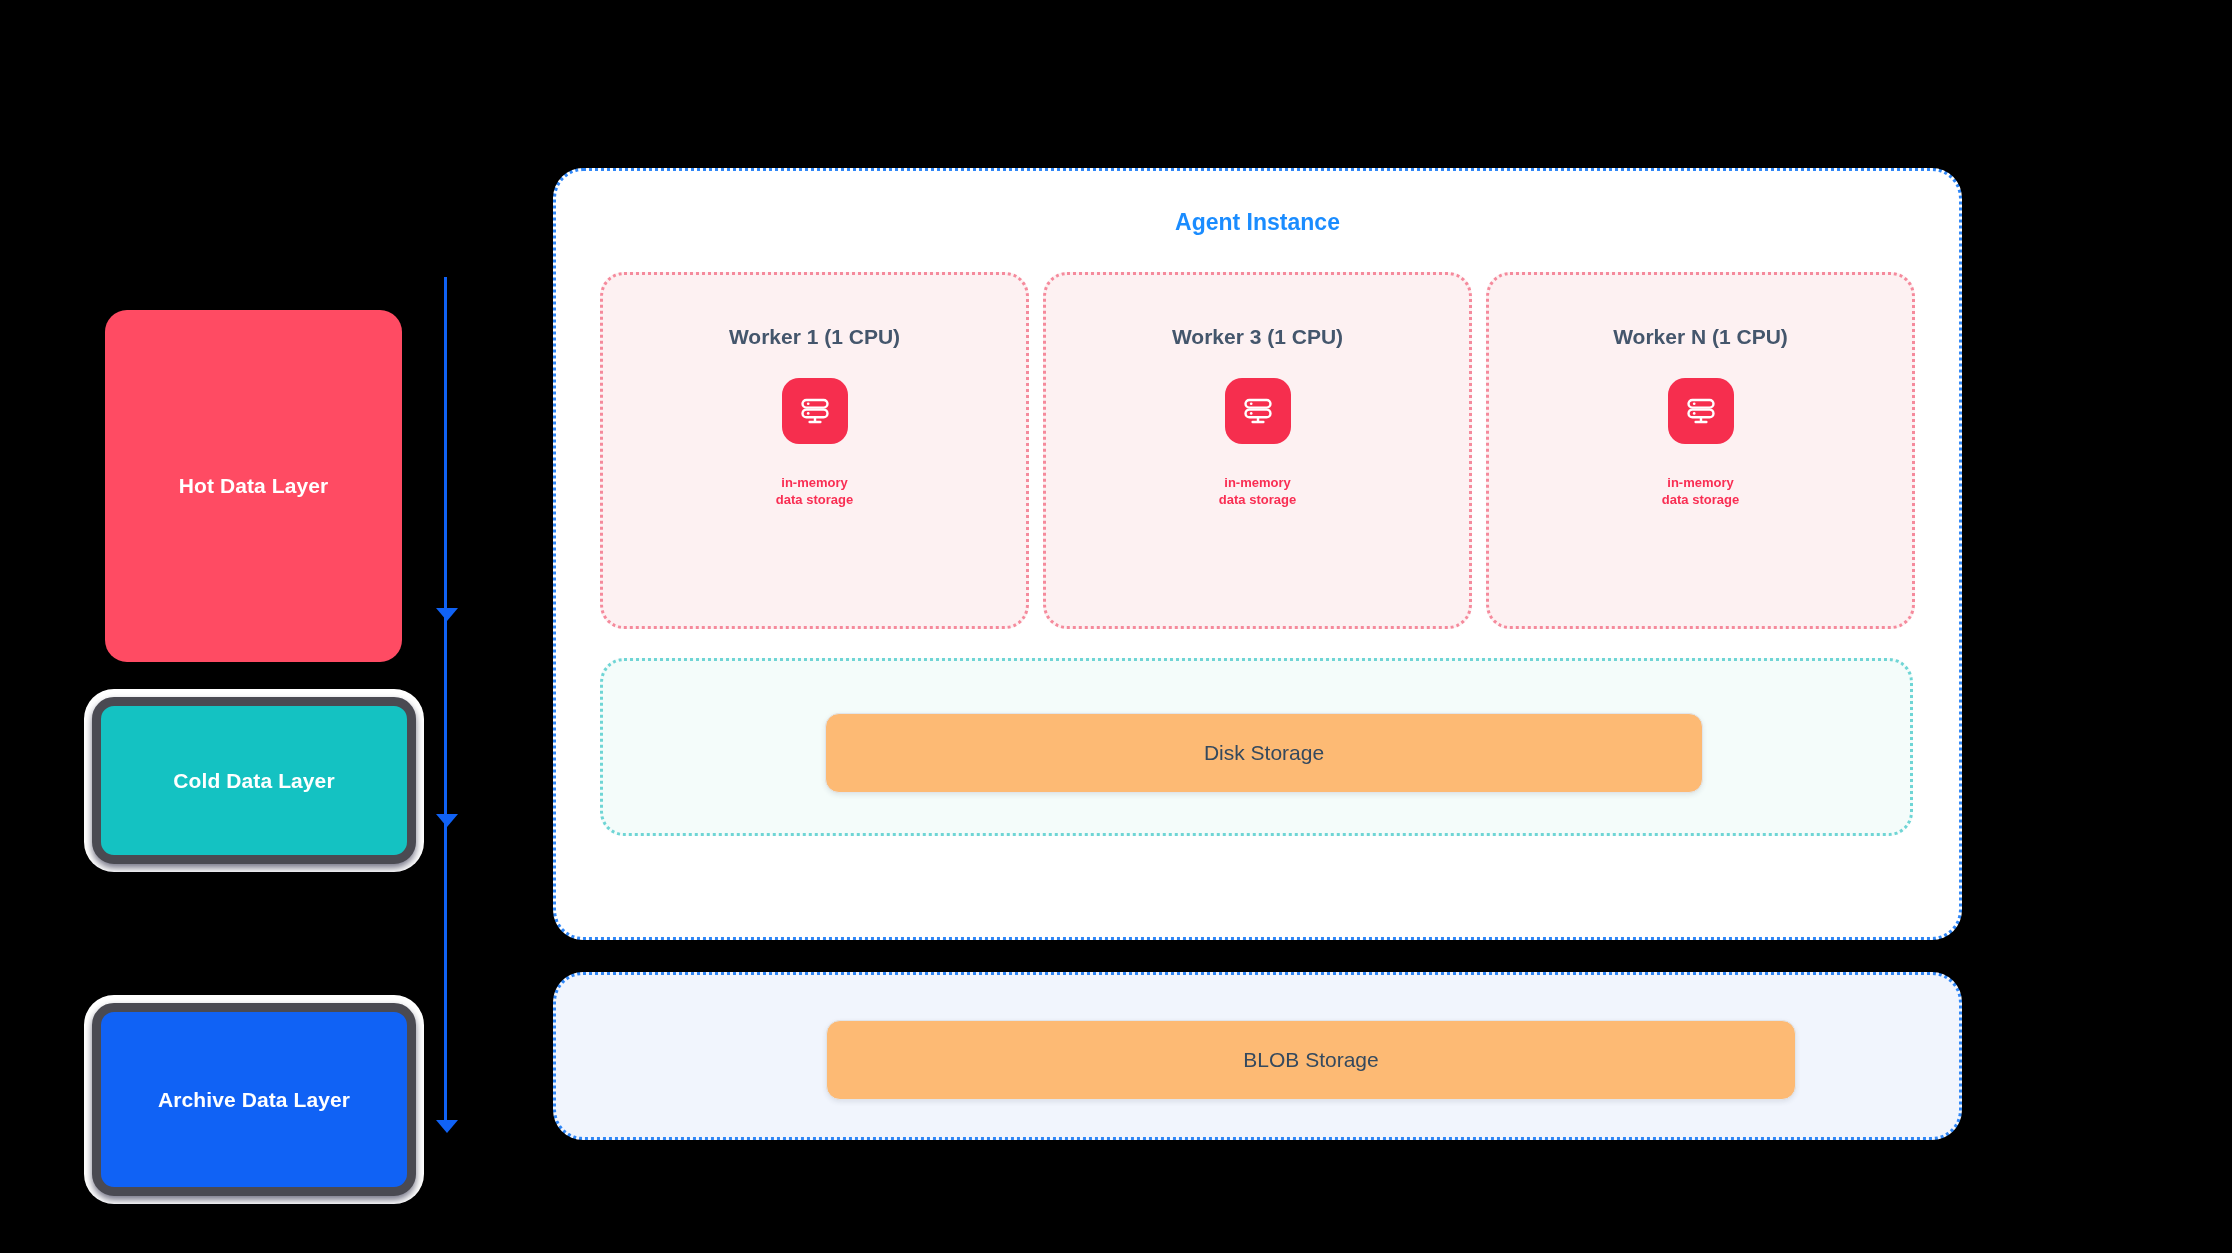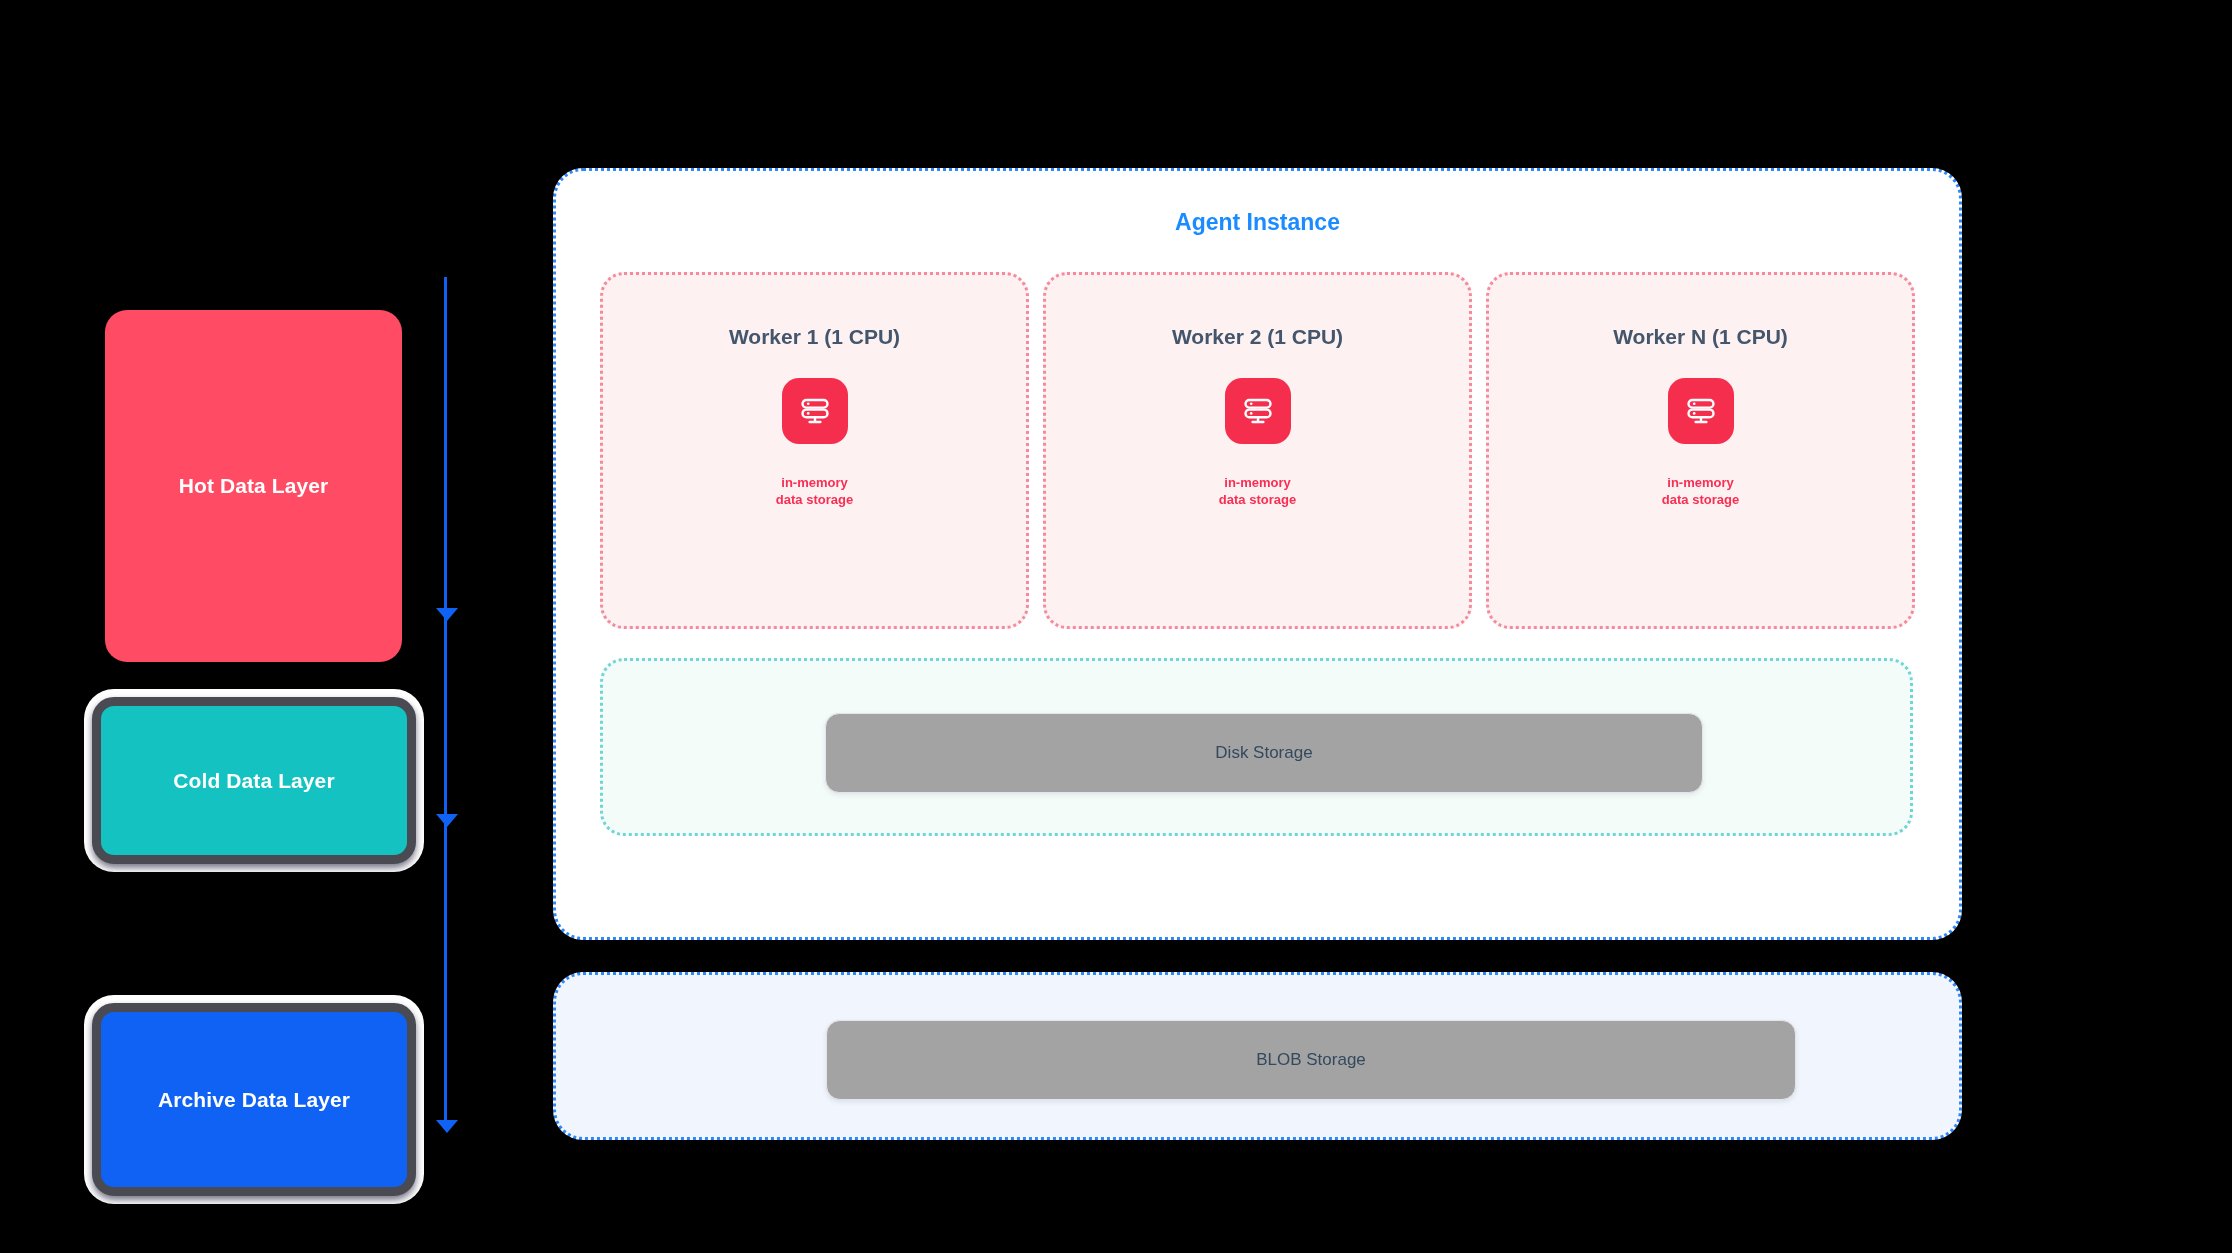--- a/index.html
+++ b/index.html
@@ -188,29 +188,29 @@
     height: 168px;
     box-sizing: border-box;
     background: #f1f5fd;
     border: 3px dotted #2f86f6;
     border-radius: 30px;
   }
 
   .inner-card {
     position: absolute;
     box-sizing: border-box;
-    background: #a3a3a3;
+    background: #fdba74;
     border: 1px solid #e2e5e9;
     border-radius: 14px;
     box-shadow: 0 2px 5px rgba(40,50,70,.10);
     display: flex;
     align-items: center;
     justify-content: center;
     color: #34495e;
-    font-size: 17px;
+    font-size: 21px;
     font-weight: normal;
   }
   .disk-card {
     left: 222px;
     top: 52px;
     width: 878px;
     height: 80px;
   }
   .blob-card {
     left: 270px;
@@ -265,21 +265,21 @@
           <line x1="8.2" y1="19.8" x2="15.8" y2="19.8"></line>
         </svg>
       </div>
       <div class="worker-sub">
         <div>in-memory</div>
         <div>data storage</div>
       </div>
     </div>
 
     <div class="worker-card">
-      <div class="worker-title">Worker 2 (1 CPU)</div>
+      <div class="worker-title">Worker 3 (1 CPU)</div>
       <div class="worker-icon">
         <svg width="34" height="34" viewBox="0 0 24 24" fill="none" stroke="#ffffff" stroke-width="1.7" stroke-linecap="round" stroke-linejoin="round">
           <rect x="3.2" y="4.2" width="17.6" height="5.4" rx="2.7"></rect>
           <rect x="3.2" y="11.0" width="17.6" height="5.4" rx="2.7"></rect>
           <circle cx="7.2" cy="6.9" r="0.95" fill="#ffffff" stroke="none"></circle>
           <circle cx="7.2" cy="13.7" r="0.95" fill="#ffffff" stroke="none"></circle>
           <line x1="12" y1="16.4" x2="12" y2="19.6"></line>
           <line x1="8.2" y1="19.8" x2="15.8" y2="19.8"></line>
         </svg>
       </div>

